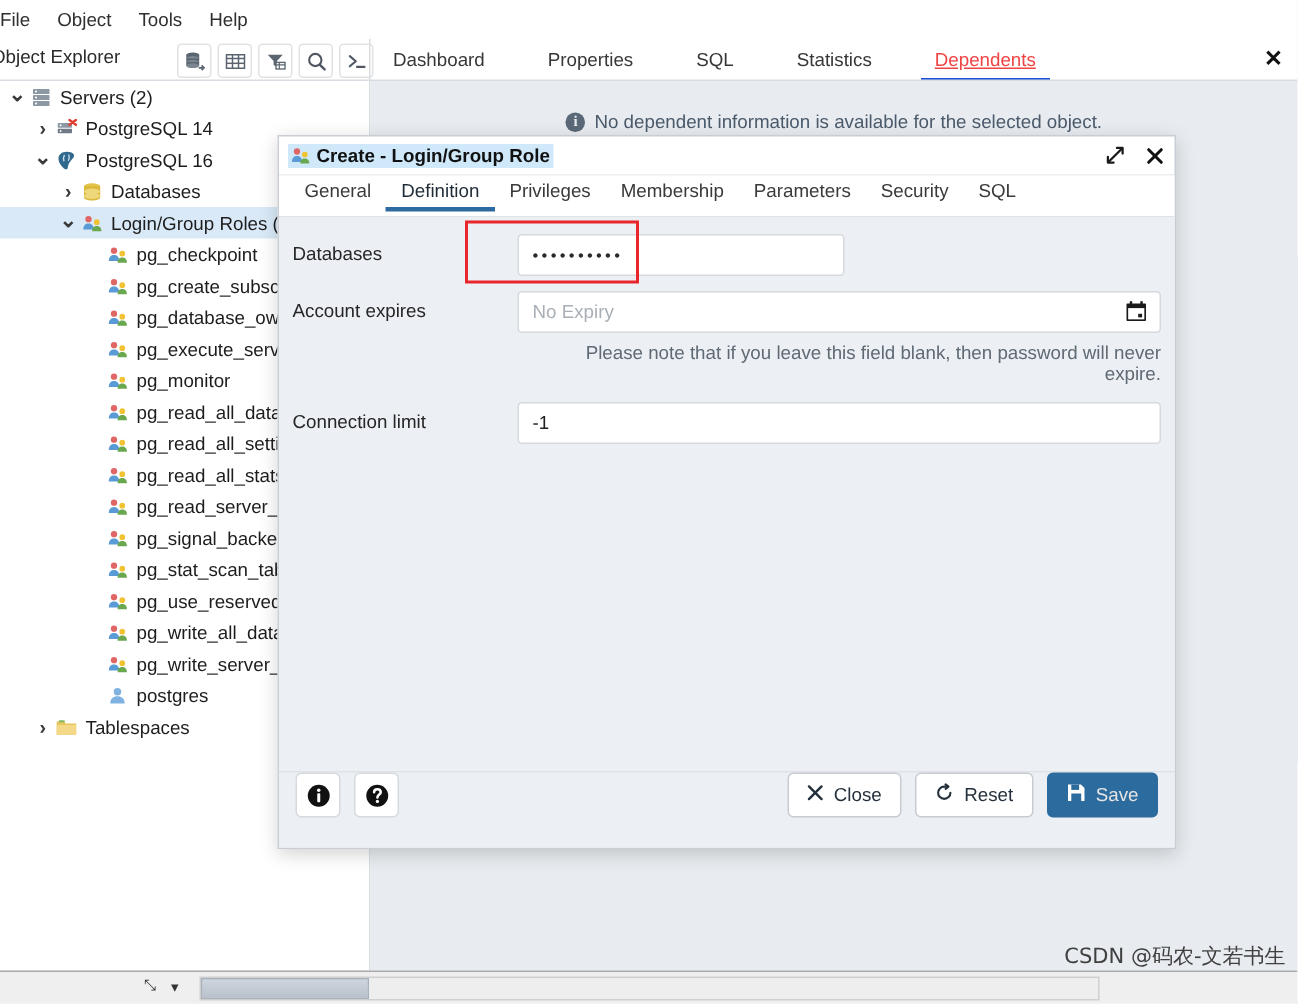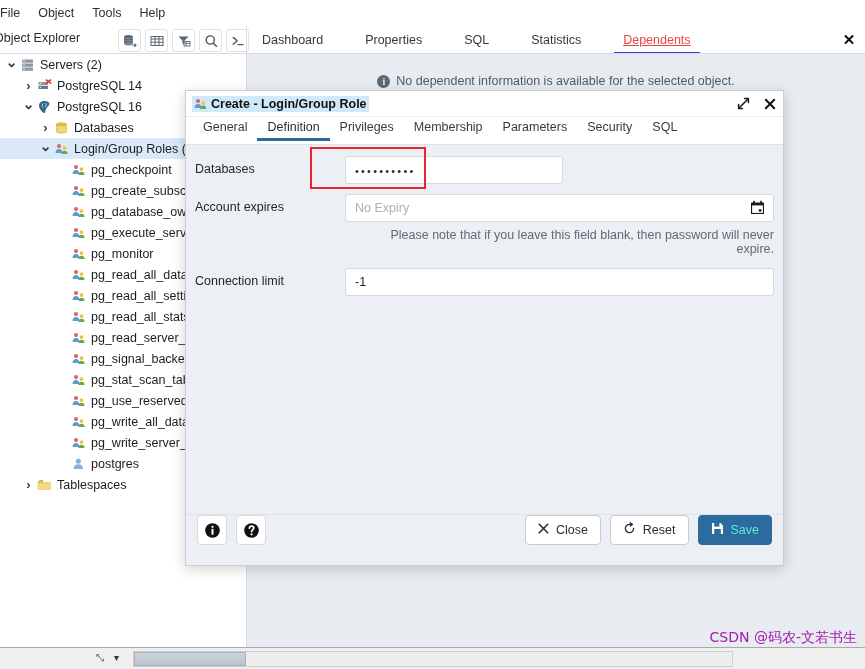--- a/index.html
+++ b/index.html
@@ -341,21 +341,21 @@
     padding: 0 12px;
     display: inline-flex;
     align-items: center;
     gap: 7px;
     cursor: pointer;
     margin-left: 9px;
   }
   .btn.primary {
     background: #2c6b9e;
     border-color: #2c6b9e;
-    color: #5eead4;
+    color: #e5e5e5;
   }
 
   
   .bottomstrip {
     position: absolute;
     left: 0; top: 647px;
     width: 865px; height: 22px;
     background: #efefef;
     border-top: 1px solid #a9a9a9;
   }
@@ -377,21 +377,21 @@
     position: absolute;
     top: 652px;
     font-size: 10px;
     color: #333;
     cursor: pointer;
   }
   .watermark {
     position: absolute;
     right: 8px; bottom: 22px;
     font-size: 14px;
-    color: #a21caf;
+    color: #404040;
     font-family: "DejaVu Sans", sans-serif;
     white-space: nowrap;
     pointer-events: none;
   }
   .left-stub {
     position: absolute;
     left: 0; top: 647px;
     width: 133px; height: 22px;
     background: #efefef;
   }

